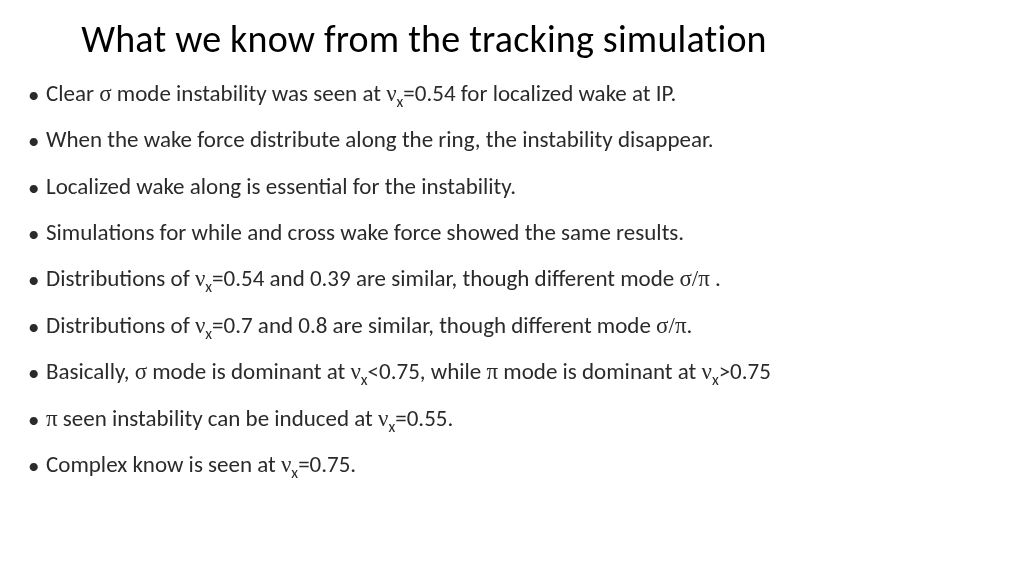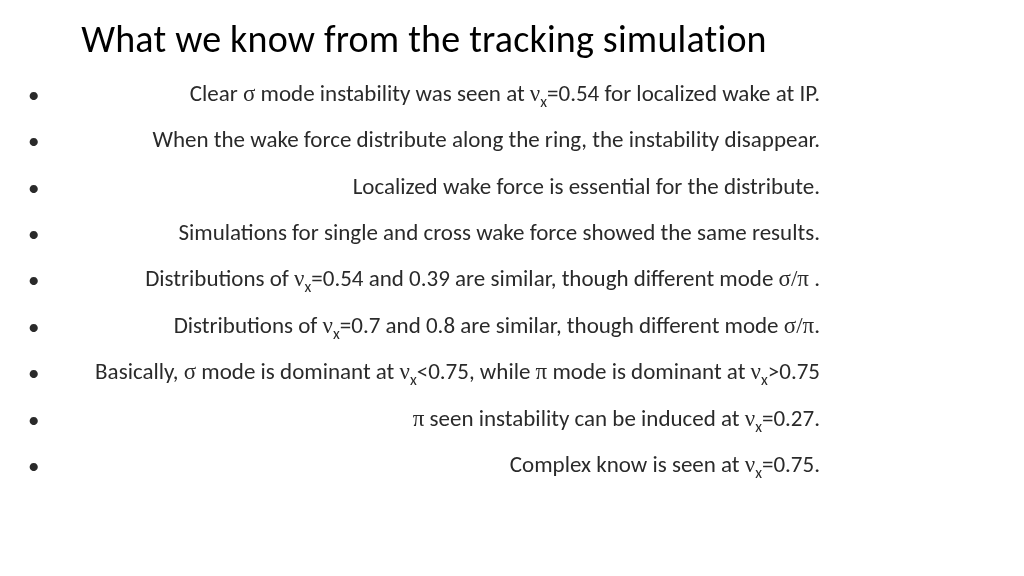--- a/index.html
+++ b/index.html
@@ -44,21 +44,20 @@
     margin: 0 0 14px 0;
   }
   .dot {
     flex: 0 0 auto;
     width: 18px;
     text-align: left;
     padding-top: 2px;
   }
   .txt {
     flex: 1 1 auto;
-    text-align: right;
   }
   .greek {
     font-family: "Times New Roman", "Cambria Math", serif;
   }
   sub {
     font-size: 0.68em;
     vertical-align: sub;
     line-height: 0;
   }
 </style>
@@ -78,26 +77,26 @@
       </span>
     </div>
 
     <div class="bullet">
       <span class="dot">•</span>
       <span class="txt">When the wake force distribute along the ring, the instability disappear.</span>
     </div>
 
     <div class="bullet">
       <span class="dot">•</span>
-      <span class="txt">Localized wake force is essential for the distribute.</span>
+      <span class="txt">Localized wake along is essential for the instability.</span>
     </div>
 
     <div class="bullet">
       <span class="dot">•</span>
-      <span class="txt">Simulations for single and cross wake force showed the same results.</span>
+      <span class="txt">Simulations for while and cross wake force showed the same results.</span>
     </div>
 
     <div class="bullet">
       <span class="dot">•</span>
       <span class="txt">
         <span>Distributions of </span><span class="greek">ν</span><sub>x</sub><span>=0.54 and 0.39 are similar, though different mode </span><span class="greek">σ/π</span><span> .</span>
       </span>
     </div>
 
     <div class="bullet">
@@ -110,21 +109,21 @@
     <div class="bullet">
       <span class="dot">•</span>
       <span class="txt">
         <span>Basically, </span><span class="greek">σ</span><span> mode is dominant at </span><span class="greek">ν</span><sub>x</sub><span>&lt;0.75, while </span><span class="greek">π</span><span> mode is dominant at </span><span class="greek">ν</span><sub>x</sub><span>&gt;0.75</span>
       </span>
     </div>
 
     <div class="bullet">
       <span class="dot">•</span>
       <span class="txt">
-        <span class="greek">π</span><span> seen instability can be induced at </span><span class="greek">ν</span><sub>x</sub><span>=0.27.</span>
+        <span class="greek">π</span><span> seen instability can be induced at </span><span class="greek">ν</span><sub>x</sub><span>=0.55.</span>
       </span>
     </div>
 
     <div class="bullet">
       <span class="dot">•</span>
       <span class="txt">
         <span>Complex know is seen at </span><span class="greek">ν</span><sub>x</sub><span>=0.75.</span>
       </span>
     </div>
 

